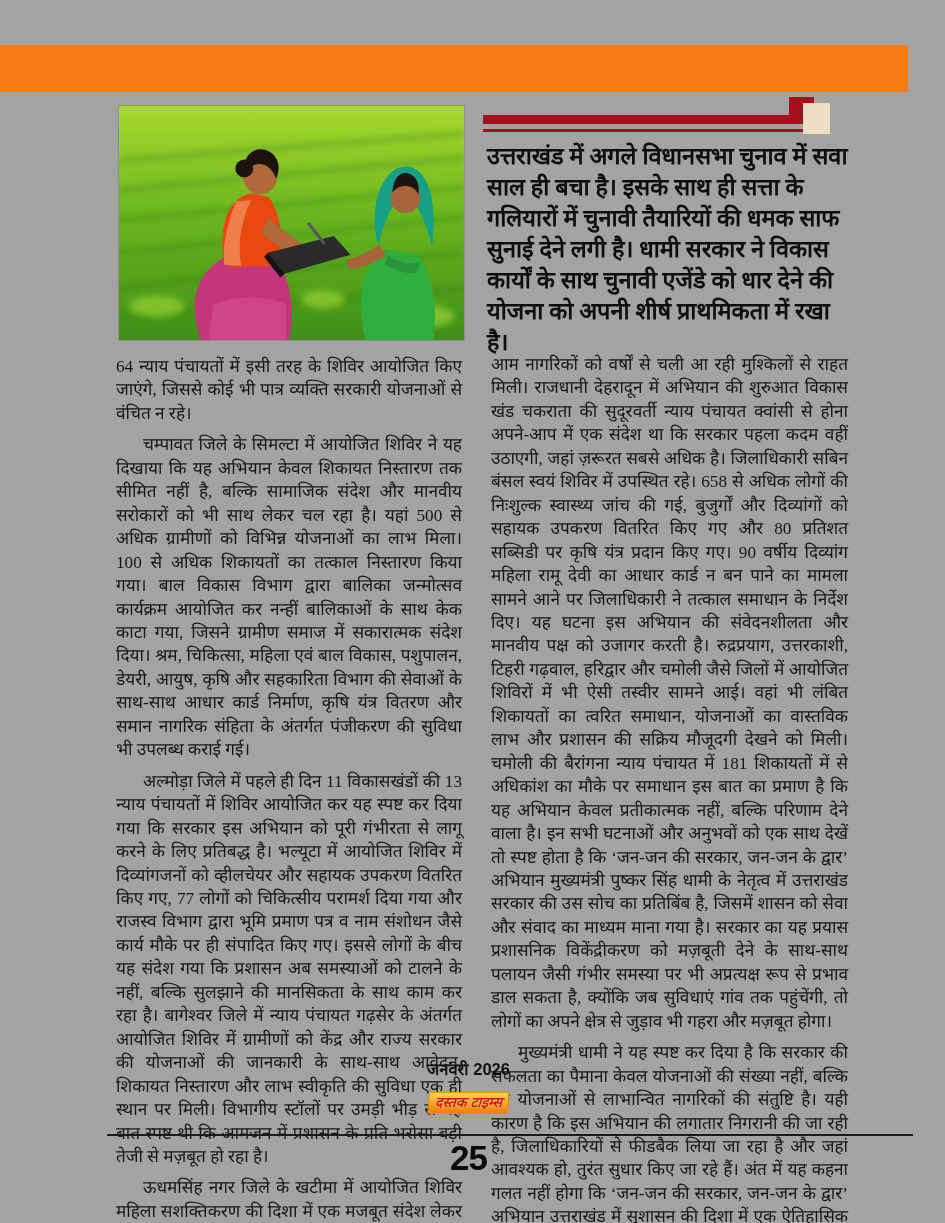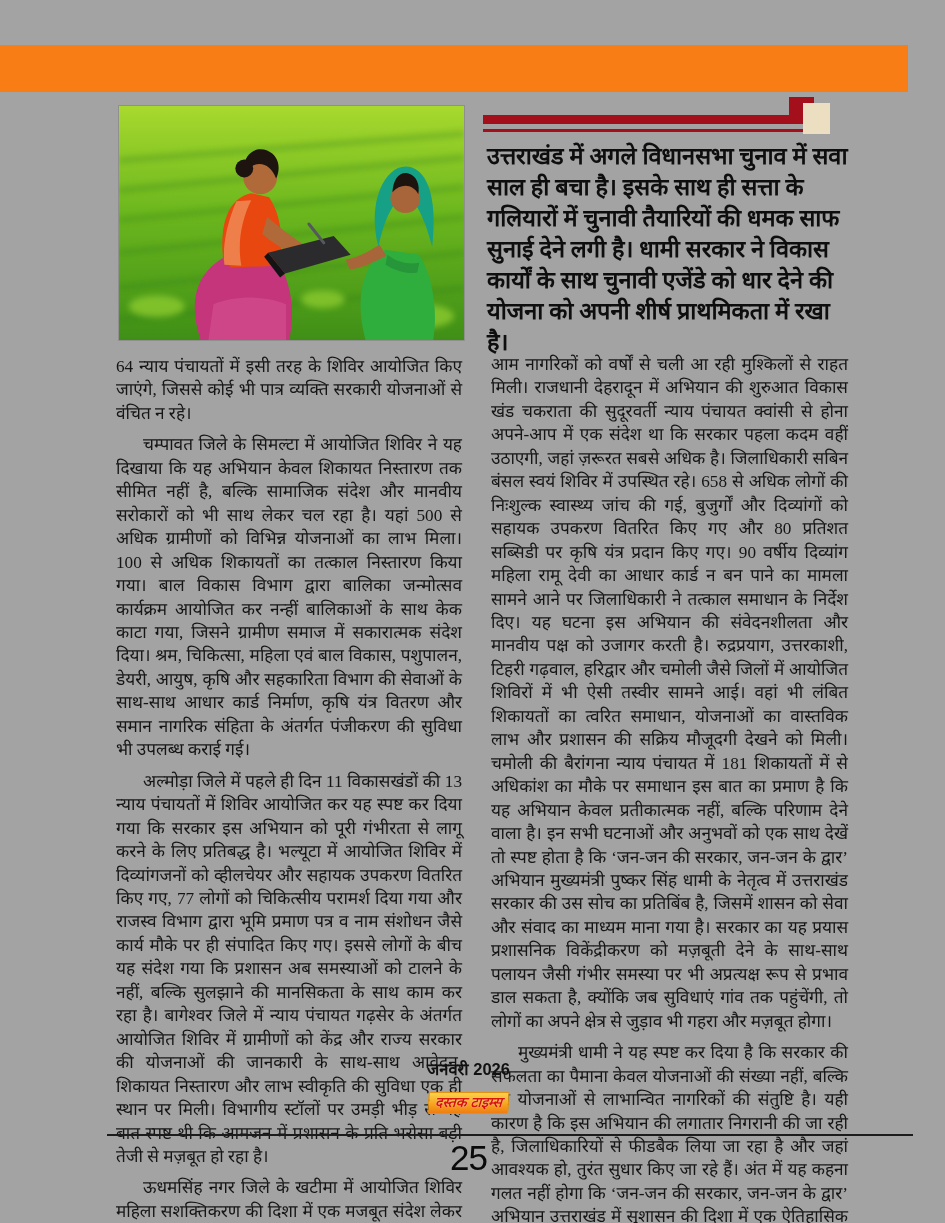--- a/index.html
+++ b/index.html
@@ -47,21 +47,21 @@
   }
   .footer-date{font-size:16.5px;font-weight:700;color:#111;}
   .footer-logo{
     display:inline-block;padding:2px 6px 3px 6px;border-radius:2px;
     background:linear-gradient(180deg,#fcd24a 0%,#f6a01d 60%,#ef7d12 100%);
     color:#d8150c;font-weight:700;font-size:14px;font-style:italic;
     text-shadow:0 0 1px #fff;transform:skewX(-4deg);
     border:1px solid #e3920f;line-height:1.1;
   }
   .footer-vbar{display:inline-block;width:3px;height:34px;background:#111;}
-  .footer-page{font-size:35px;font-weight:400;color:#0a0a0a;letter-spacing:-1px;}
+  .footer-page{font-size:35px;font-weight:700;color:#0a0a0a;letter-spacing:-1px;}
 </style>
 </head>
 <body>
 
 <div class="page">
 
   <div class="top-bar"></div>
 
   <figure class="photo">
 

